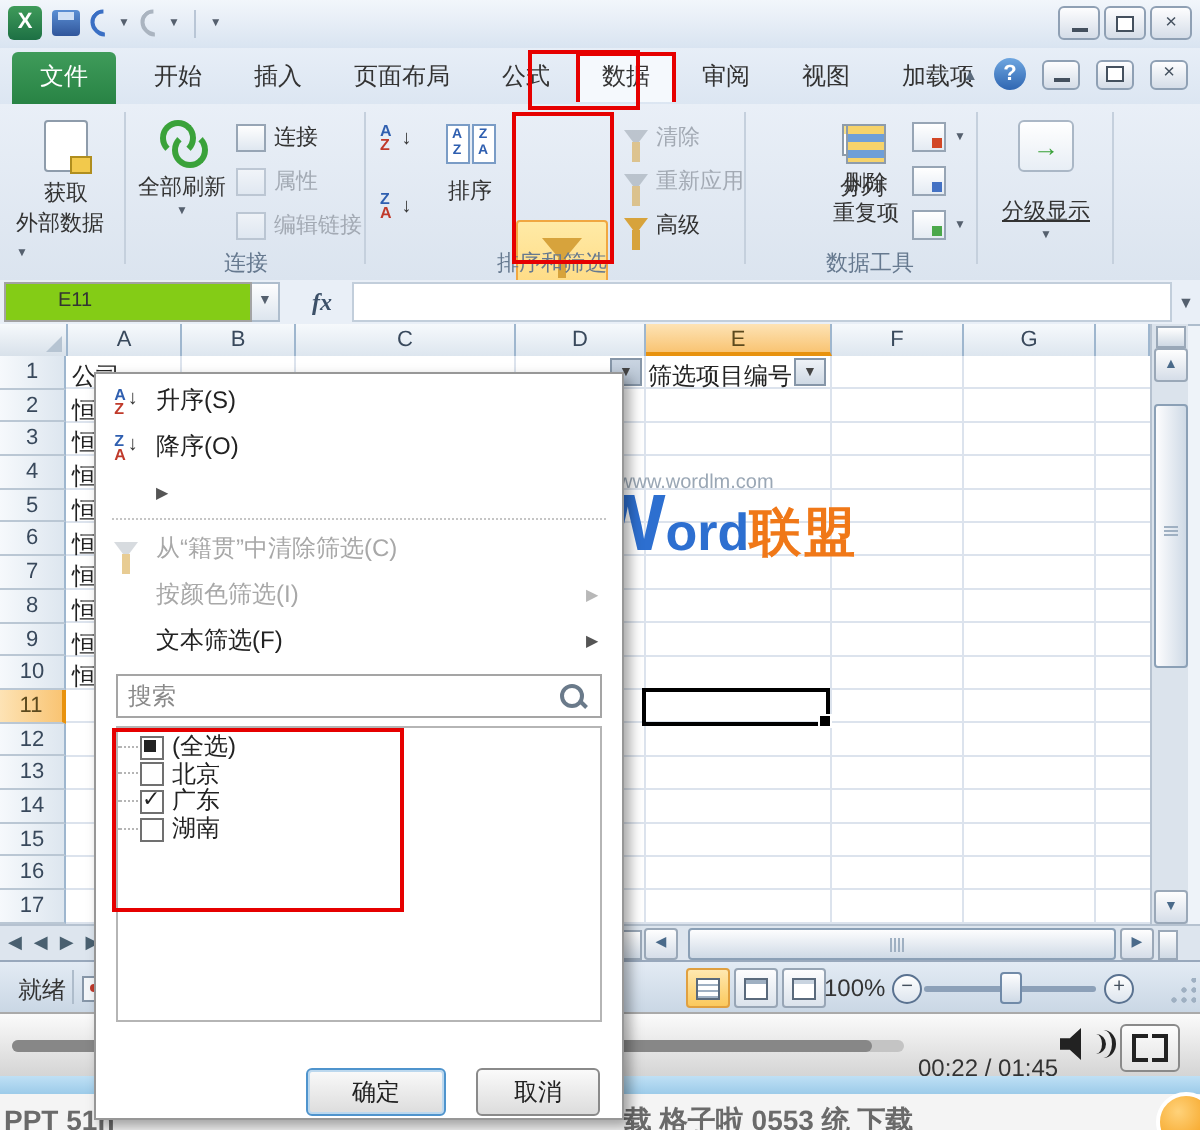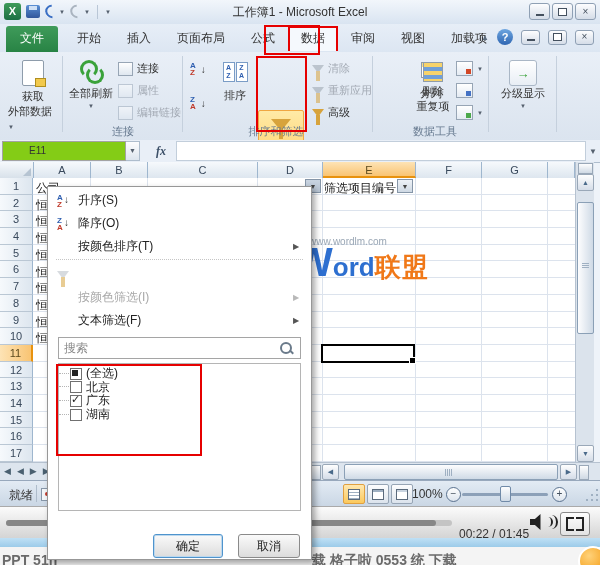--- a/index.html
+++ b/index.html
@@ -214,21 +214,20 @@
         <div class="curve"></div>
         <span class="mini-dd">▼</span>
       </div>
       <div style="display:flex;align-items:center;">
         <div class="curve gray"></div>
         <span class="mini-dd">▼</span>
       </div>
       <div class="qat-sep"></div>
       <span class="mini-dd">▼</span>
     </div>
-    <div class="abs title-text">工作簿1 - Microsoft Excel</div>
     <div class="abs winbtns">
       <div class="winbtn">
           <div class="glyph-min"></div>
         </div>
       <div class="winbtn">
           <div class="glyph-rest"></div>
         </div>
       <div class="winbtn">
           <span class="glyph-x">×</span>
         </div>
@@ -363,21 +362,21 @@
       <span class="tool-mini green"></span>
       <span class="mini-dd">▼</span>
     </div>
     <div class="glabel" style="left:390px;width:90px;">数据工具</div>
     <div class="rgsep" style="left:488px;"></div>
 
     <div class="rbtn" style="left:496px;top:8px;width:54px;">
       <div class="outline-icon">
           <span>→</span>
         </div>
-      <span style="margin-top:0;">分级显示</span>
+      <span style="margin-top:12px;text-decoration:underline;">分级显示</span>
       <span class="mini-dd" style="margin-top:2px;">▼</span>
     </div>
     <div class="rgsep" style="left:556px;"></div>
   </div>
 
   <div class="abs fbar">
     <div class="namebox" style="padding-left:26px;">E11</div>
     <div class="nb-dd">▼</div>
     <div class="fx">fx</div>
     <div class="finput"></div>
@@ -541,28 +540,28 @@
           <span class="sort-mini">
             <span style="color:#2f5fb0;">Z</span>
             <span style="color:#c03a2b;">A</span>
           </span>
           <span class="sort-arrow">↓</span>
         </span>
       <span class="lbl">降序(O)</span>
     </div>
     <div class="mitem" style="top:48px;">
       <span class="ic"></span>
-      <span class="lbl">按颜色排序(T)</span>
       <span class="sub">▶</span>
     </div>
     <div class="msep" style="top:72px;"></div>
     <div class="mitem dis" style="top:76px;">
       <span class="ic">
           <span class="funnel small" style="border-top-color:#b8bec6;"></span>
         </span>
+      <span class="lbl">从“籍贯”中清除筛选(C)</span>
     </div>
     <div class="mitem dis" style="top:99px;">
       <span class="ic"></span>
       <span class="lbl">按颜色筛选(I)</span>
       <span class="sub">▶</span>
     </div>
     <div class="mitem" style="top:122px;">
       <span class="ic"></span>
       <span class="lbl">文本筛选(F)</span>
       <span class="sub">▶</span>

